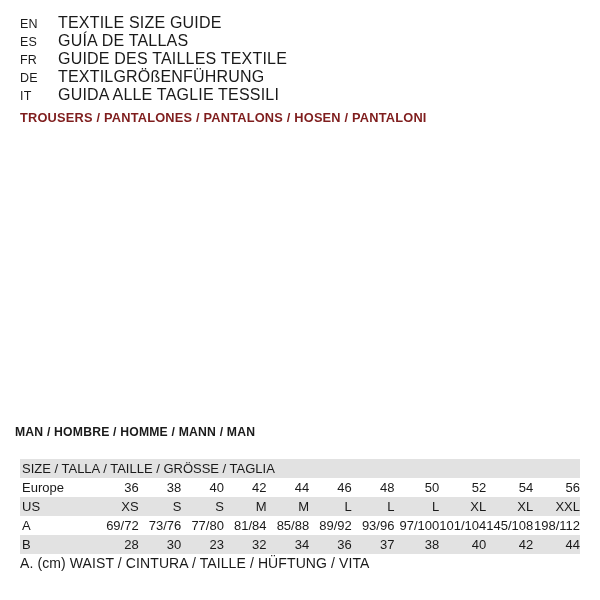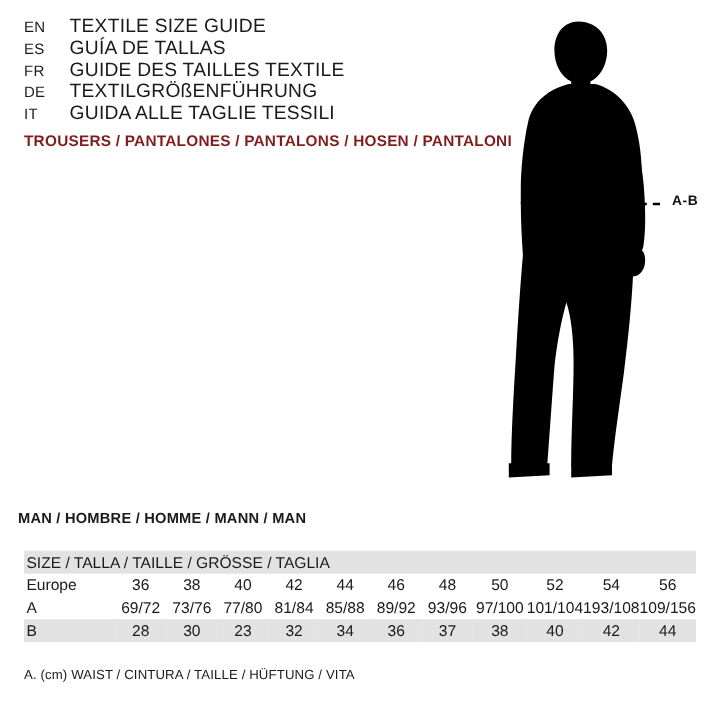--- a/index.html
+++ b/index.html
@@ -103,29 +103,29 @@
   }
   table.size-table tr.shaded {
     background: #e2e2e2;
   }
   table.size-table td.label {
     width: 88px;
     padding-left: 2px;
   }
   table.size-table td.val {
     width: 47px;
-    text-align: center;
+    text-align: right;
   }
 
   
   .footnotes {
     position: absolute;
     left: 20px;
     top: 556px;
-    font-size: 11px;
+    font-size: 14px;
     line-height: 14px;
   }
   .footnotes div {
     letter-spacing: 0.1px;
   }
 </style>
 </head>
 <body>
 
 <div class="page">
@@ -148,42 +148,20 @@
       <span class="lang-text">TEXTILGRÖßENFÜHRUNG</span>
     </div>
     <div class="lang-row">
       <span class="lang-code">IT</span>
       <span class="lang-text">GUIDA ALLE TAGLIE TESSILI</span>
     </div>
   </div>
 
   <div class="section-title">TROUSERS / PANTALONES / PANTALONS / HOSEN / PANTALONI</div>
 
-  <div class="figure-wrap">
-    <svg width="200" height="400" viewBox="0 0 200 400">
-
-      <path fill="#000000" d="M82,8 C70,8 62,18 62,32 C62,44 68,54 76,58 L76,64 L92,64 L92,58 C100,54 106,44 106,32 C106,18 96,8 82,8 Z"></path>
-
-      <path fill="#000000" d="M74,60 C58,64 44,74 40,92 C36,110 34,132 34,148 L34,160 L130,160 L130,150 C130,150 133,150 134,146 C136,132 134,112 130,96 C126,78 112,64 96,60 L88,60 Z"></path>
-
-      <path fill="#000000" d="M34,158 L130,158 L131,178 C131,186 128,196 127,206 L36,206 C35,192 34,176 34,158 Z"></path>
-
-      <path fill="#000000" d="M124,92 C132,110 136,132 137,152 C138,168 138,184 136,196 C133,206 124,208 120,200 C118,192 120,176 120,160 C120,136 117,112 112,96 Z"></path>
-
-      <path fill="#000000" d="M120,196 C127,194 135,196 137,202 C139,210 136,218 130,220 C123,222 117,216 117,208 Z"></path>
-
-      <path fill="#000000" d="M36,200 L128,200 C128,230 124,268 120,300 C116,330 112,356 110,378 L76,378 C76,350 78,318 78,292 C78,272 76,254 72,242 C68,256 64,276 62,296 C60,322 58,352 56,378 L26,378 C26,352 28,318 30,286 C32,252 34,222 36,200 Z"></path>
-
-      <path fill="#000000" d="M24,376 L58,376 L58,386 L24,388 Z"></path>
-      <path fill="#000000" d="M76,376 L110,376 L110,386 L76,388 Z"></path>
-
-      <line x1="56" y1="160" x2="152" y2="160" stroke="#000000" stroke-width="2" stroke-dasharray="6,5"></line>
-    </svg>
-    <div class="ab-label">A-B</div>
-  </div>
 
   <div class="table-title">MAN / HOMBRE / HOMME / MANN / MAN</div>
 
   <table class="size-table">
     <tbody>
       <tr class="head shaded">
         <td class="label" colspan="12">SIZE / TALLA / TAILLE / GRÖSSE / TAGLIA</td>
       </tr>
       <tr>
         <td class="label">Europe</td>
@@ -192,33 +170,47 @@
         <td class="val">40</td>
         <td class="val">42</td>
         <td class="val">44</td>
         <td class="val">46</td>
         <td class="val">48</td>
         <td class="val">50</td>
         <td class="val">52</td>
         <td class="val">54</td>
         <td class="val">56</td>
       </tr>
+      <tr class="shaded">
+        <td class="label">US</td>
+        <td class="val">XS</td>
+        <td class="val">S</td>
+        <td class="val">S</td>
+        <td class="val">M</td>
+        <td class="val">M</td>
+        <td class="val">L</td>
+        <td class="val">L</td>
+        <td class="val">L</td>
+        <td class="val">XL</td>
+        <td class="val">XL</td>
+        <td class="val">XXL</td>
+      </tr>
       <tr>
         <td class="label">A</td>
         <td class="val">69/72</td>
         <td class="val">73/76</td>
         <td class="val">77/80</td>
         <td class="val">81/84</td>
         <td class="val">85/88</td>
         <td class="val">89/92</td>
         <td class="val">93/96</td>
         <td class="val">97/100</td>
         <td class="val">101/104</td>
-        <td class="val">193/108</td>
-        <td class="val">109/156</td>
+        <td class="val">145/108</td>
+        <td class="val">198/112</td>
       </tr>
       <tr class="shaded">
         <td class="label">B</td>
         <td class="val">28</td>
         <td class="val">30</td>
         <td class="val">23</td>
         <td class="val">32</td>
         <td class="val">34</td>
         <td class="val">36</td>
         <td class="val">37</td>

